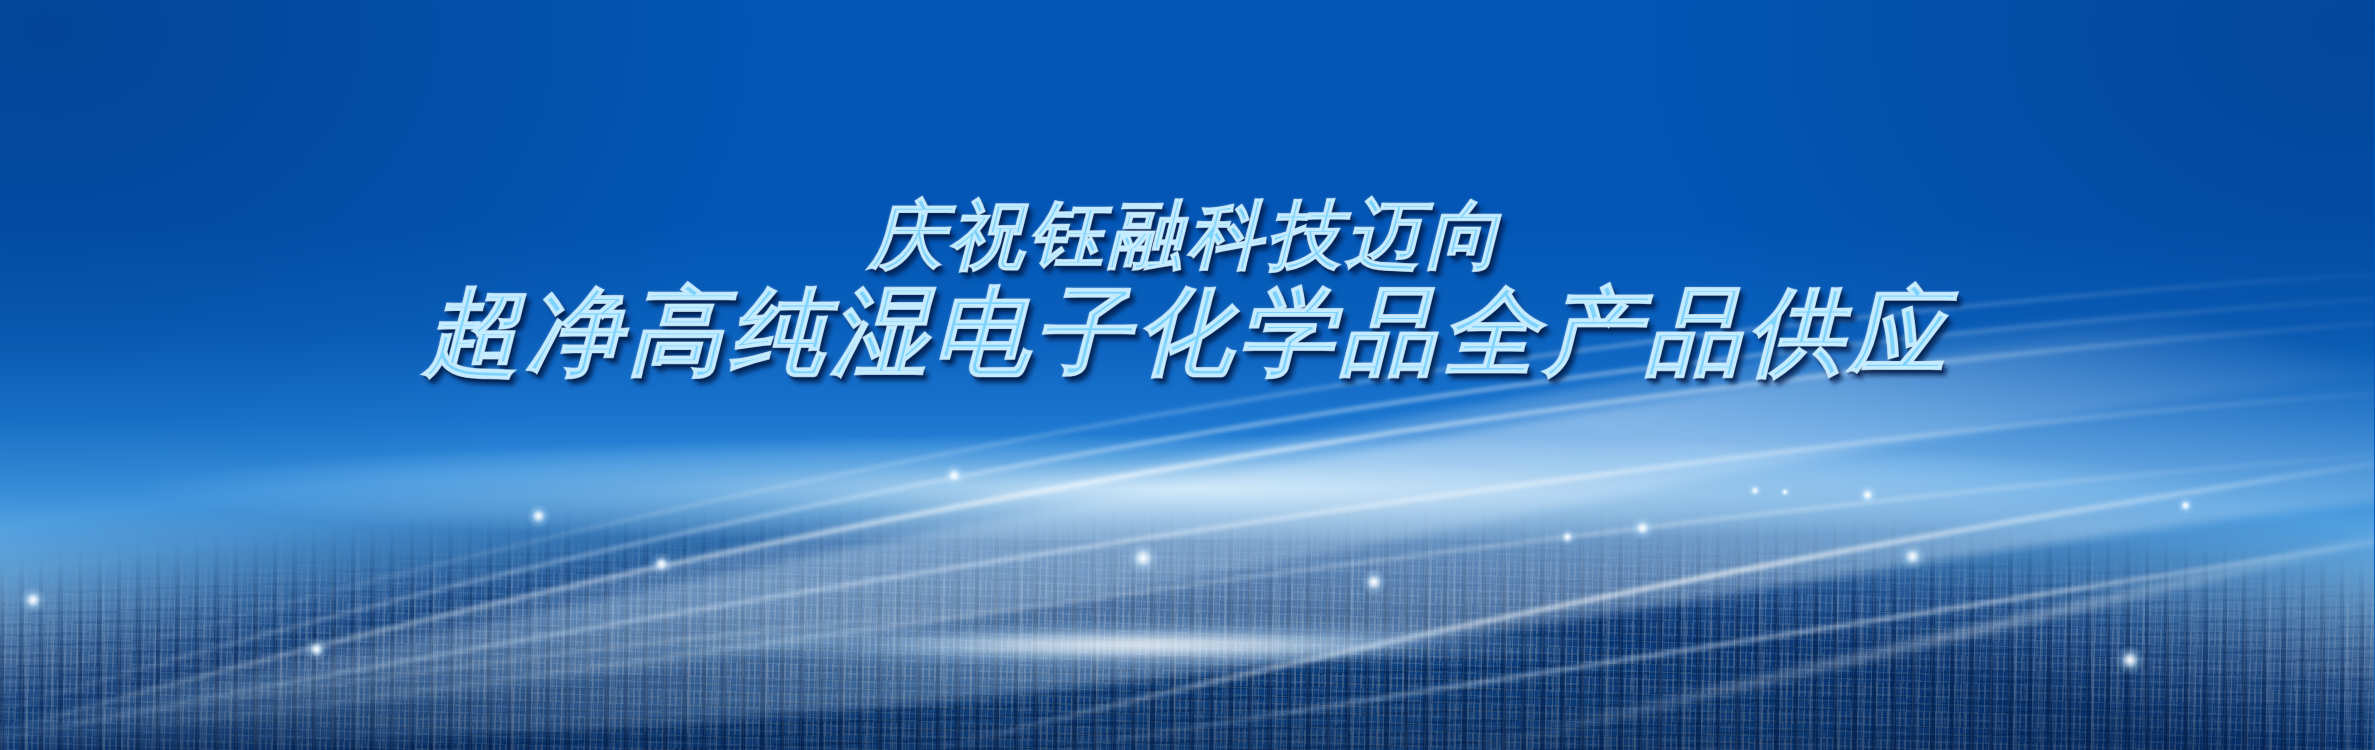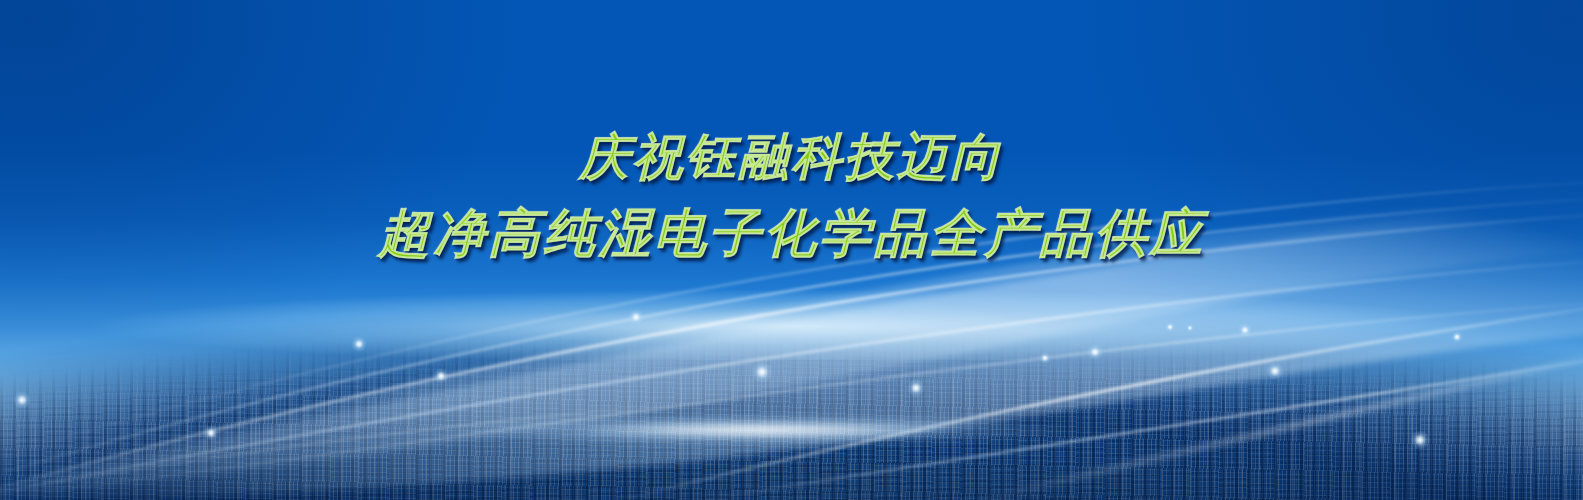--- a/index.html
+++ b/index.html
@@ -106,34 +106,34 @@
 
   
   .headline {
     position:absolute;
     left:0; right:0; top:128px;
     text-align:center;
     pointer-events:none;
     z-index:40;
   }
   .line {
-    color:#84cc16;
+    color:#7dd3fc;
     font-family:"Liberation Serif", "DejaVu Serif", serif;
     font-weight:700;
     font-style:italic;
     letter-spacing:0.06em;
     white-space:nowrap;
     text-shadow:
        3px 4px 3px rgba(0,26,70,0.70),
        1px 2px 1px rgba(0,22,62,0.55),
        0 0 2px rgba(255,255,255,0.35);
     -webkit-text-stroke:0.6px rgba(255,255,255,0.55);
   }
   .line-1 { font-size:50px; line-height:58px; }
-  .line-2 { font-size:52px; line-height:60px; margin-top:18px; }
+  .line-2 { font-size:64px; line-height:60px; margin-top:6px; }
 </style>
 </head>
 <body>
 
 <div id="banner">
 
   <div class="sky"></div>
   <div class="sky-corner-dark"></div>
 
   <div class="city-wrap">

